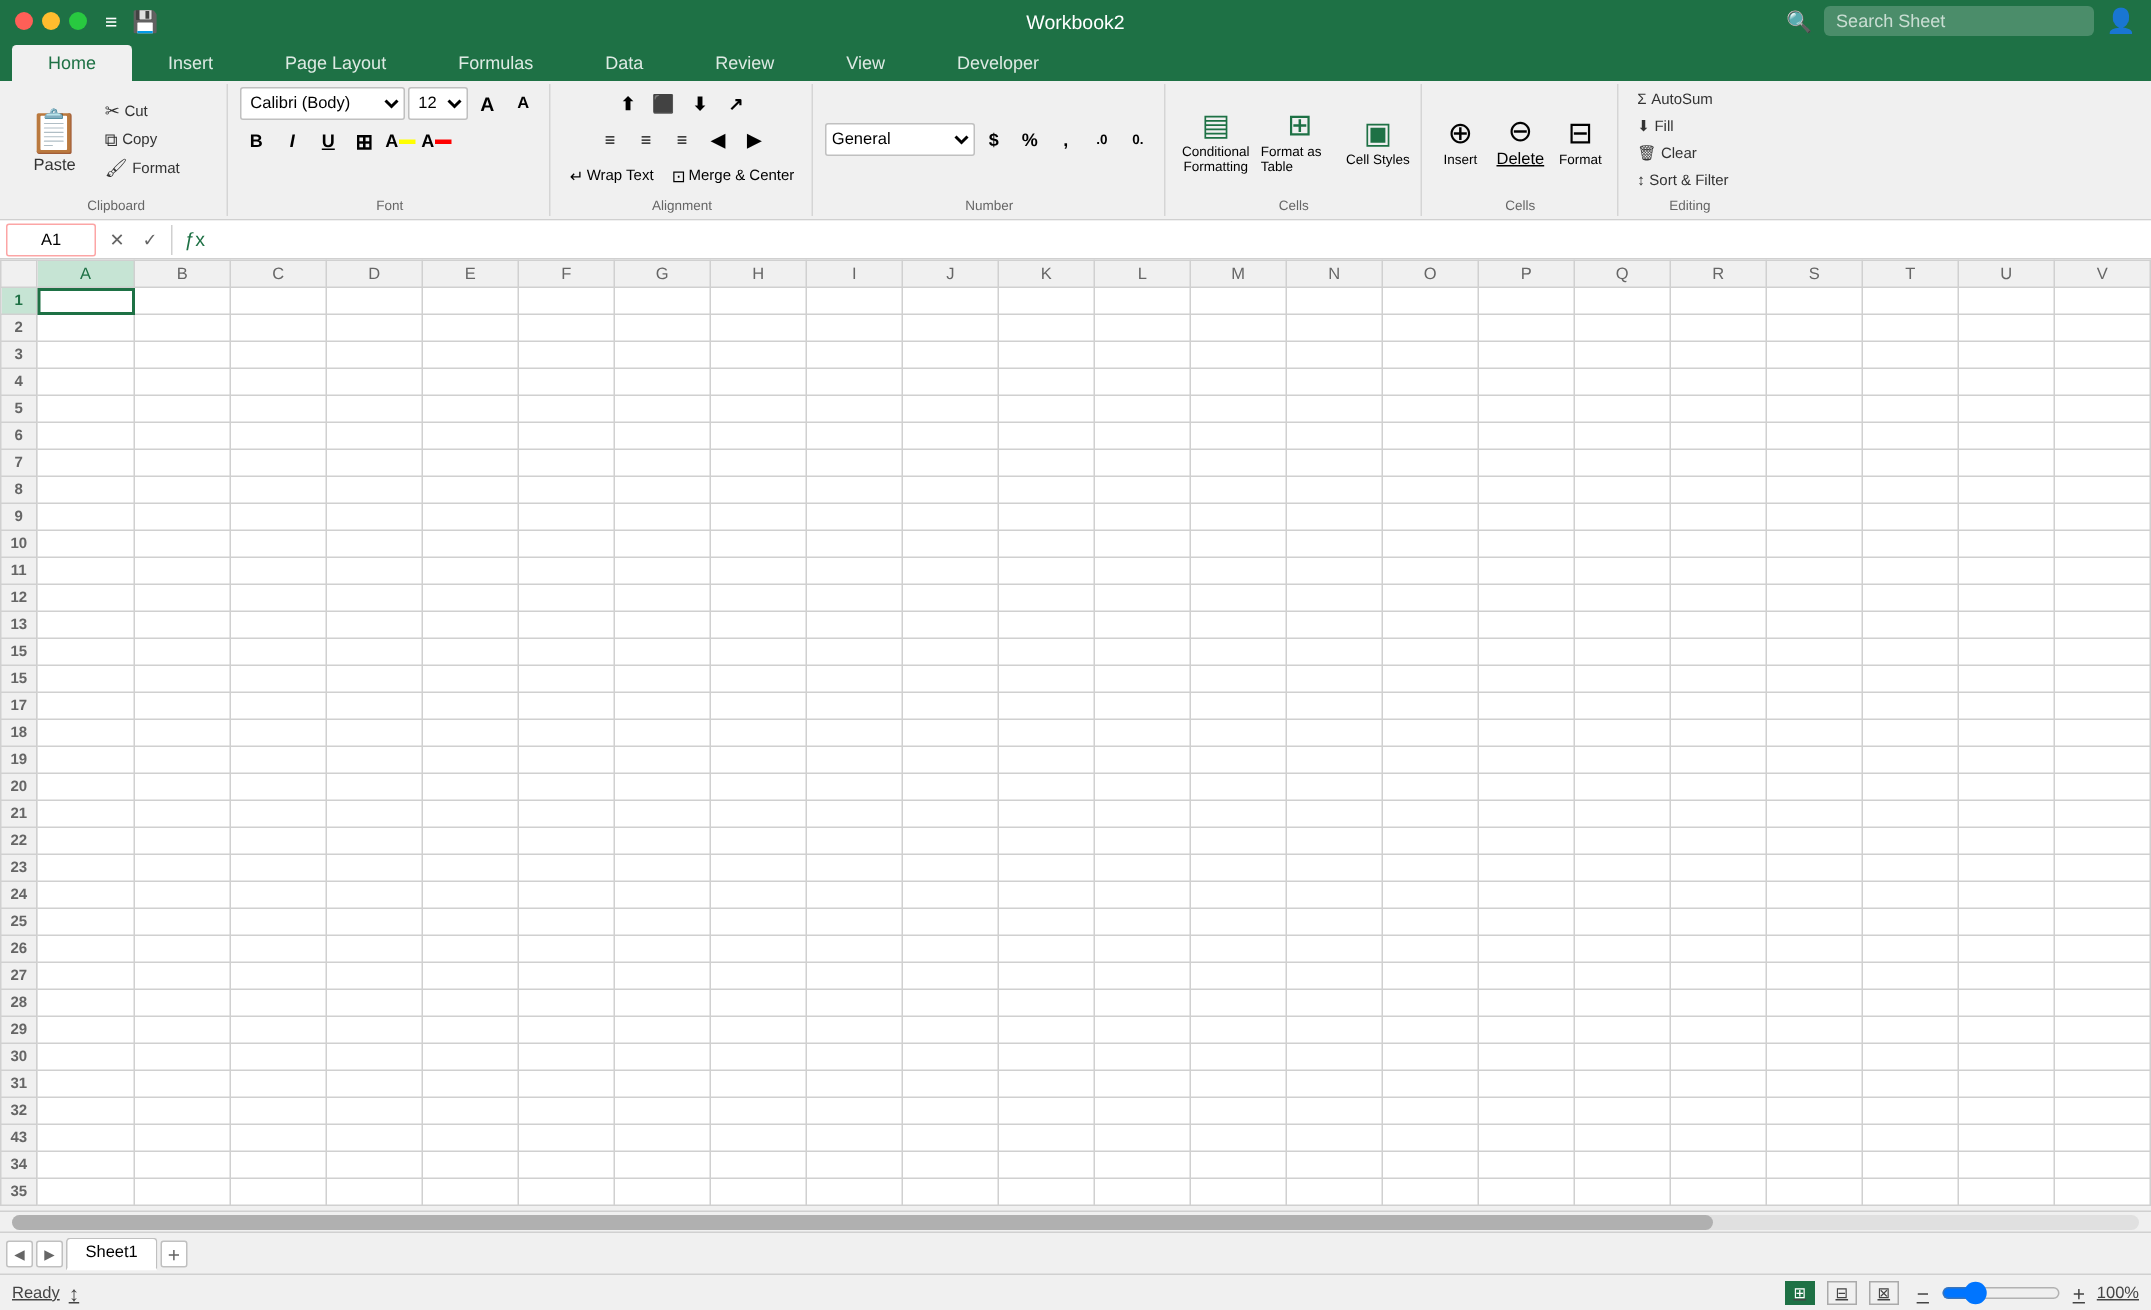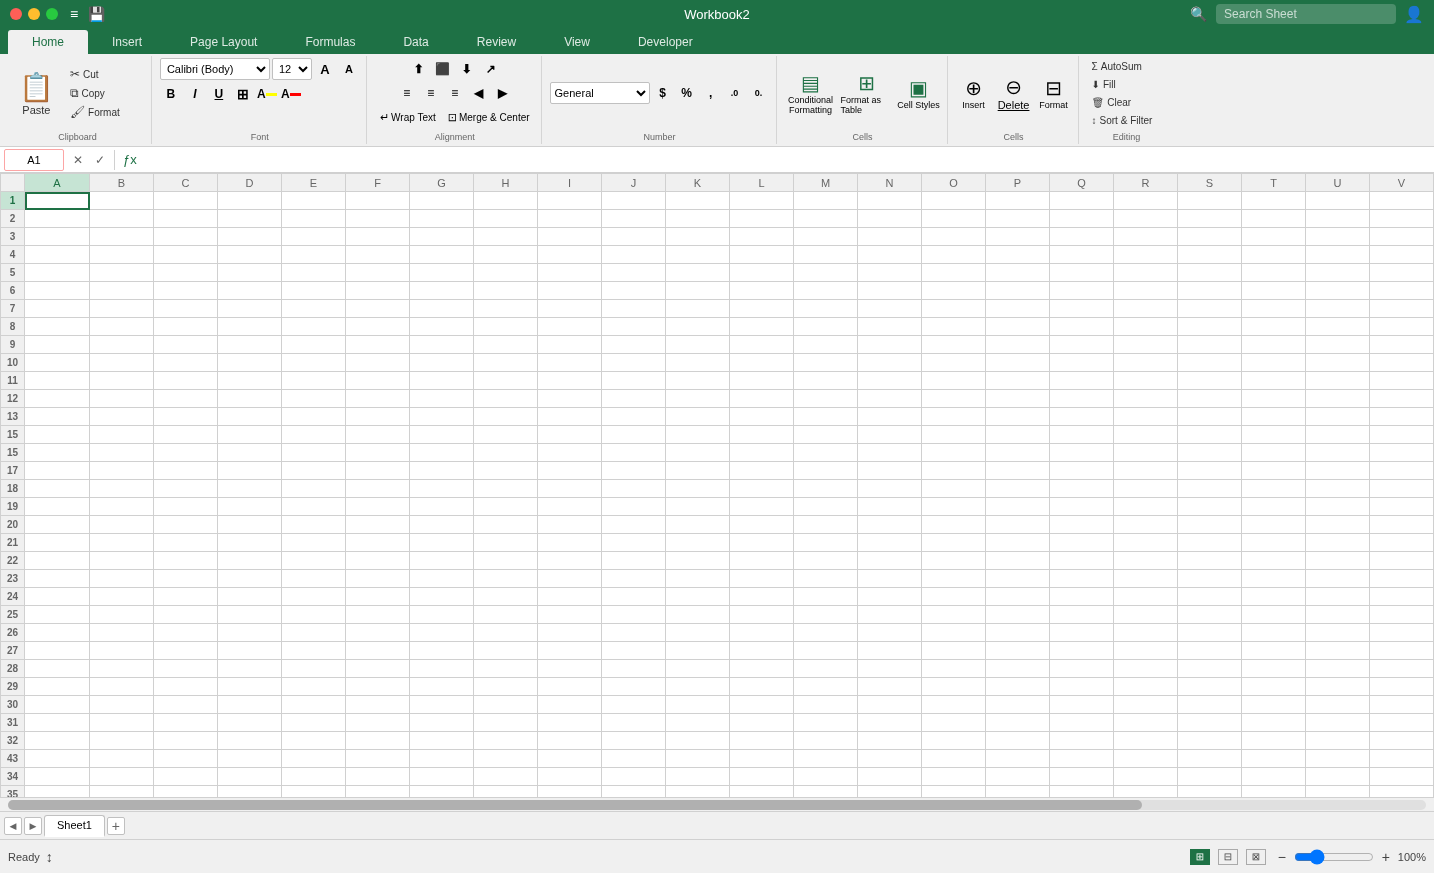--- a/index.html
+++ b/index.html
@@ -327,29 +327,30 @@
       cursor: pointer;
       display: flex;
       align-items: center;
       justify-content: center;
       font-size: 14px;
       color: #666;
     }
 
     
     #status-bar {
-      height: 34px;
+      height: 24px;
       background: #f0f0f0;
       border-top: 1px solid #d0d0d0;
       display: flex;
       align-items: center;
       justify-content: space-between;
       padding: 0 8px;
       font-size: 11px;
       color: #444;
+      text-decoration: underline;
     }
     #status-bar .right-side { display: flex; align-items: center; gap: 8px; }
     .view-btn {
       width: 20px;
       height: 16px;
       border: 1px solid #aaa;
       background: transparent;
       cursor: pointer;
       display: flex;
       align-items: center;

